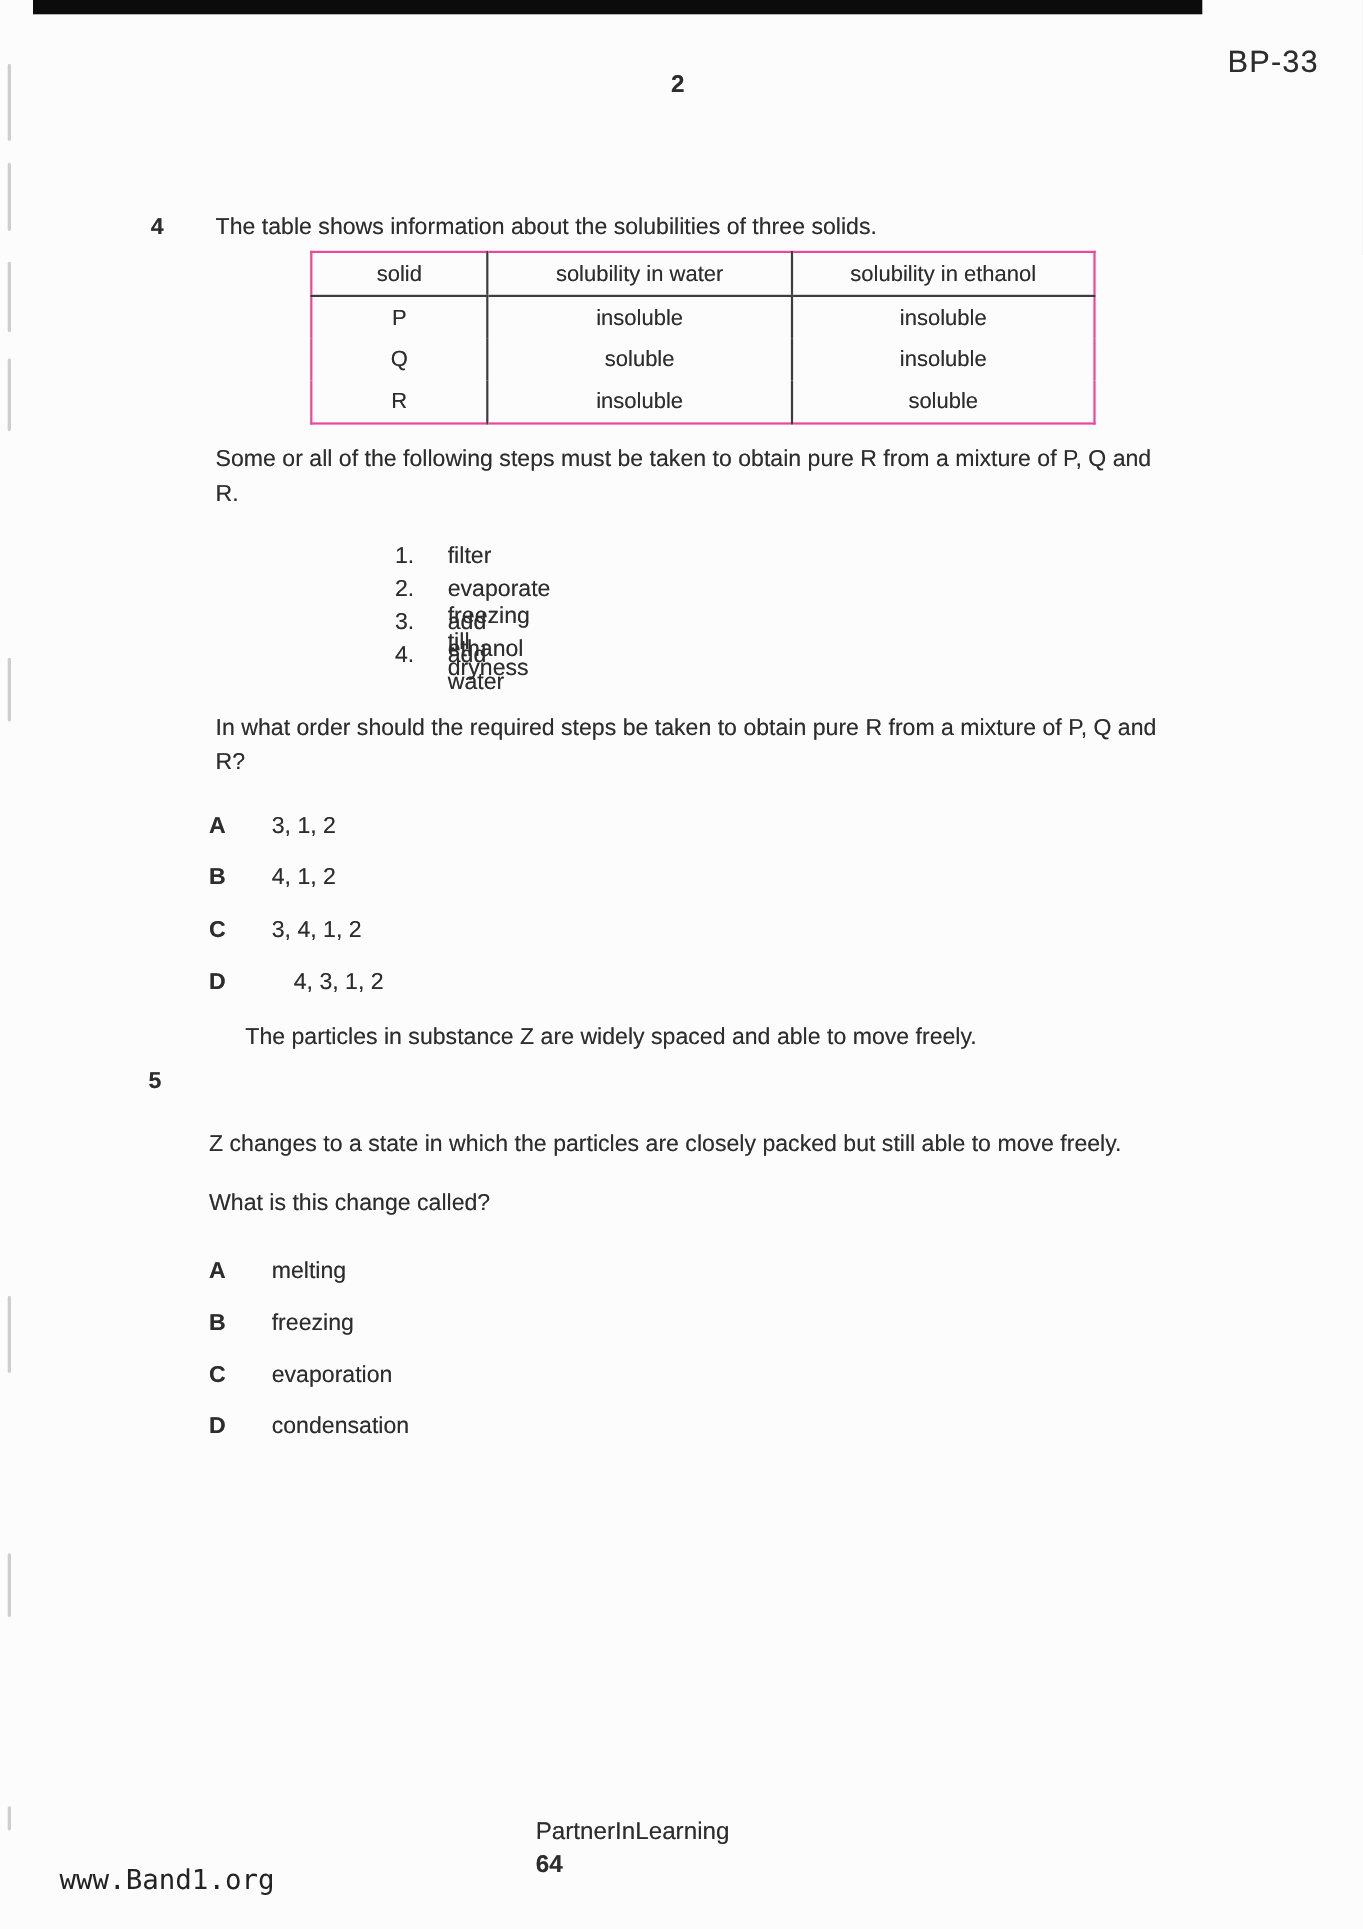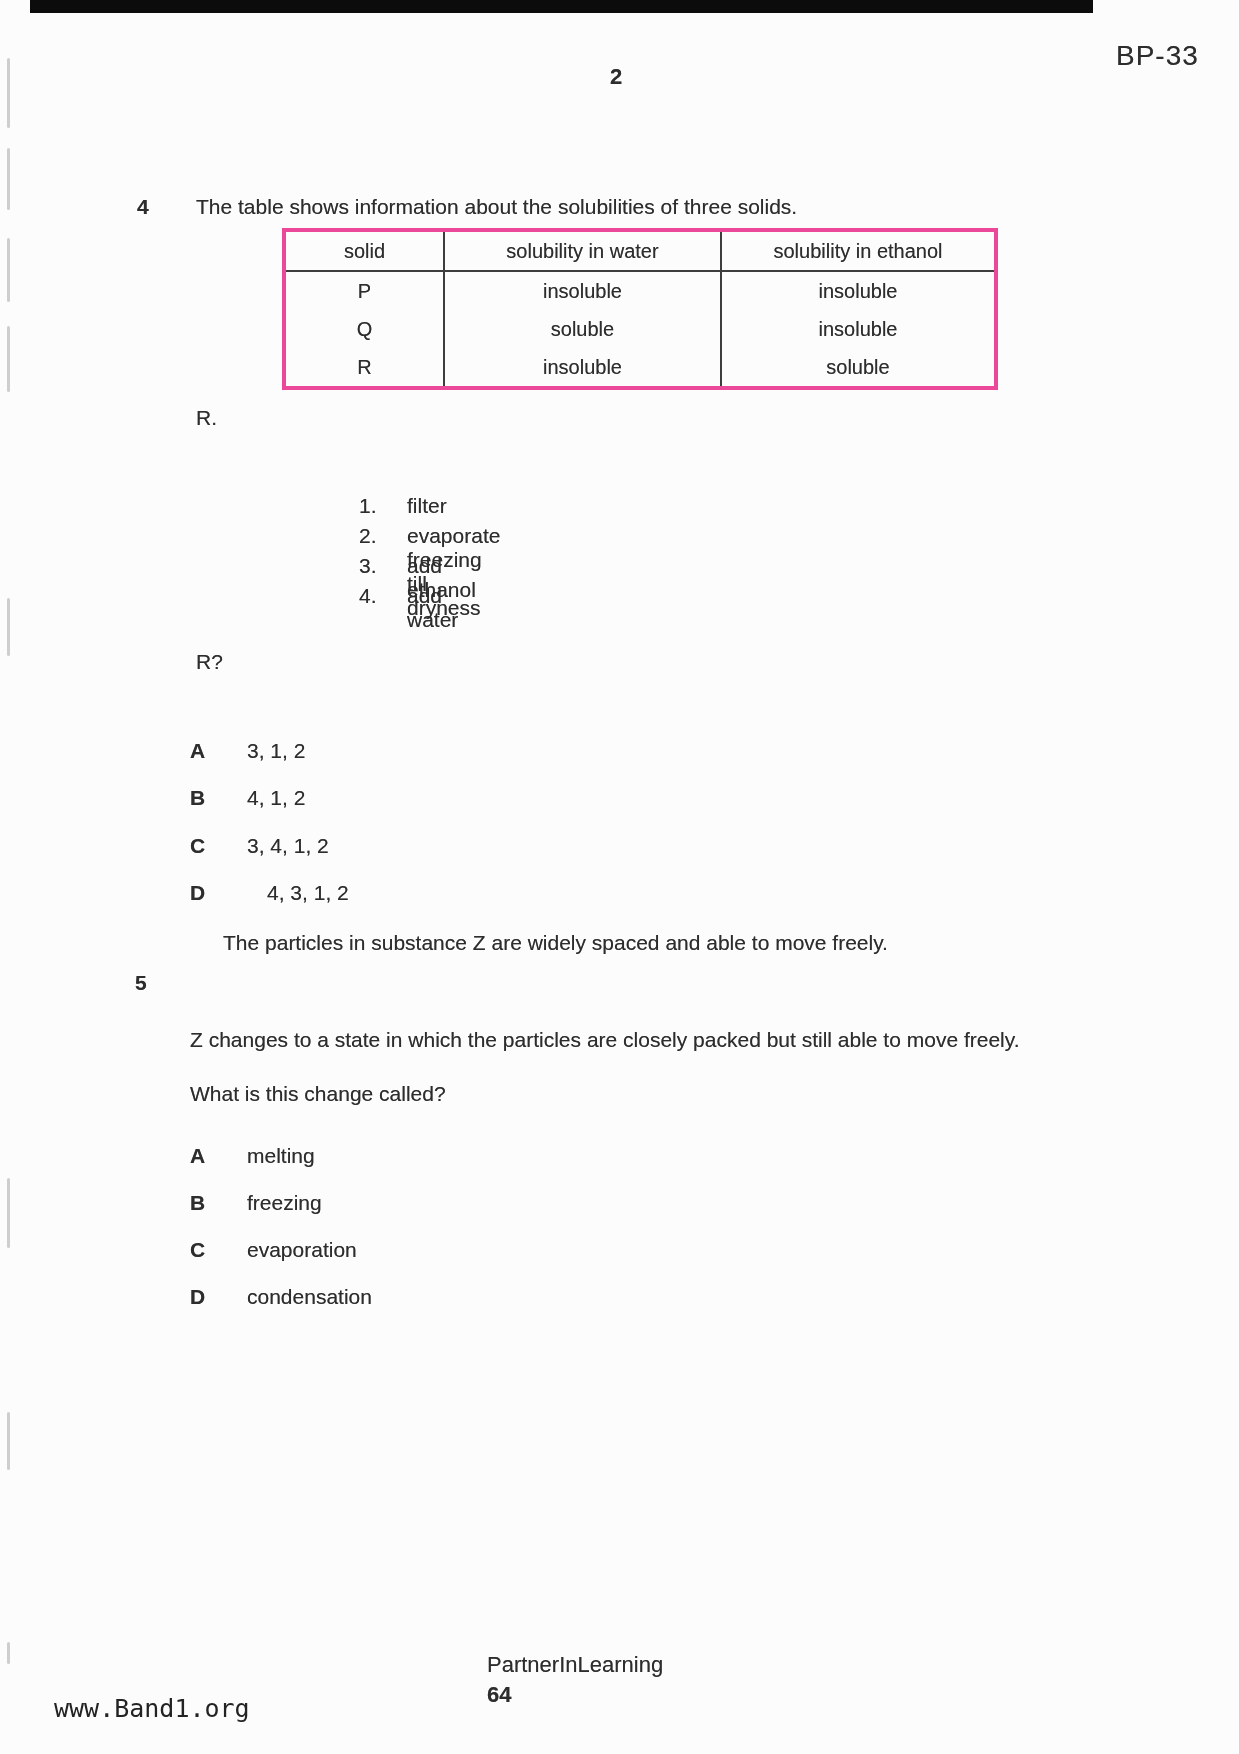--- a/index.html
+++ b/index.html
@@ -22,21 +22,21 @@
 
   
   .para{ position:absolute; line-height:31px; font-size:21px; white-space:nowrap; }
   .para div{ white-space:nowrap; }
 
   
   table.sol{
     position:absolute; left:282px; top:228px;
     border-collapse:collapse; table-layout:fixed;
     width:712px; font-size:20px;
-    border:4px solid #ec4899;
+    border:2px solid #ec4899;
     color:#2d2d2d;
   }
   table.sol th, table.sol td{
     text-align:center; font-weight:normal;
     height:38px; padding:0;
     border-left:2px solid #3d3d3d;
   }
   table.sol th{ border-bottom:2px solid #3d3d3d; }
   table.sol th:first-child, table.sol td:first-child{ border-left:none; }
 
@@ -96,20 +96,21 @@
       </tr>
       <tr>
         <td>R</td>
         <td>insoluble</td>
         <td>soluble</td>
       </tr>
     </tbody>
       </table>
 
     <div class="para ink" style="left:196px;top:402px;">
+      <div>Some or all of the following steps must be taken to obtain pure R from a mixture of P, Q and</div>
       <div>R.</div>
     </div>
 
     <div class="steps ink">
       <div class="srow">
         <span class="snum">1.</span>
         <span class="stext">filter</span>
       </div>
       <div class="srow">
         <span class="snum">2.</span>
@@ -119,20 +120,21 @@
         <span class="snum">3.</span>
         <span class="stext">add ethanol</span>
       </div>
       <div class="srow">
         <span class="snum">4.</span>
         <span class="stext">add water</span>
       </div>
     </div>
 
     <div class="para ink" style="left:196px;top:646px;">
+      <div>In what order should the required steps be taken to obtain pure R from a mixture of P, Q and</div>
       <div>R?</div>
     </div>
 
     <div class="abs ink body-txt" style="left:190px;top:740px;">
       <span class="opt-letter">A</span>
       <span style="position:absolute;left:57px;">3, 1, 2</span>
     </div>
     <div class="abs ink body-txt" style="left:190px;top:787px;">
       <span class="opt-letter">B</span>
       <span style="position:absolute;left:57px;">4, 1, 2</span>

